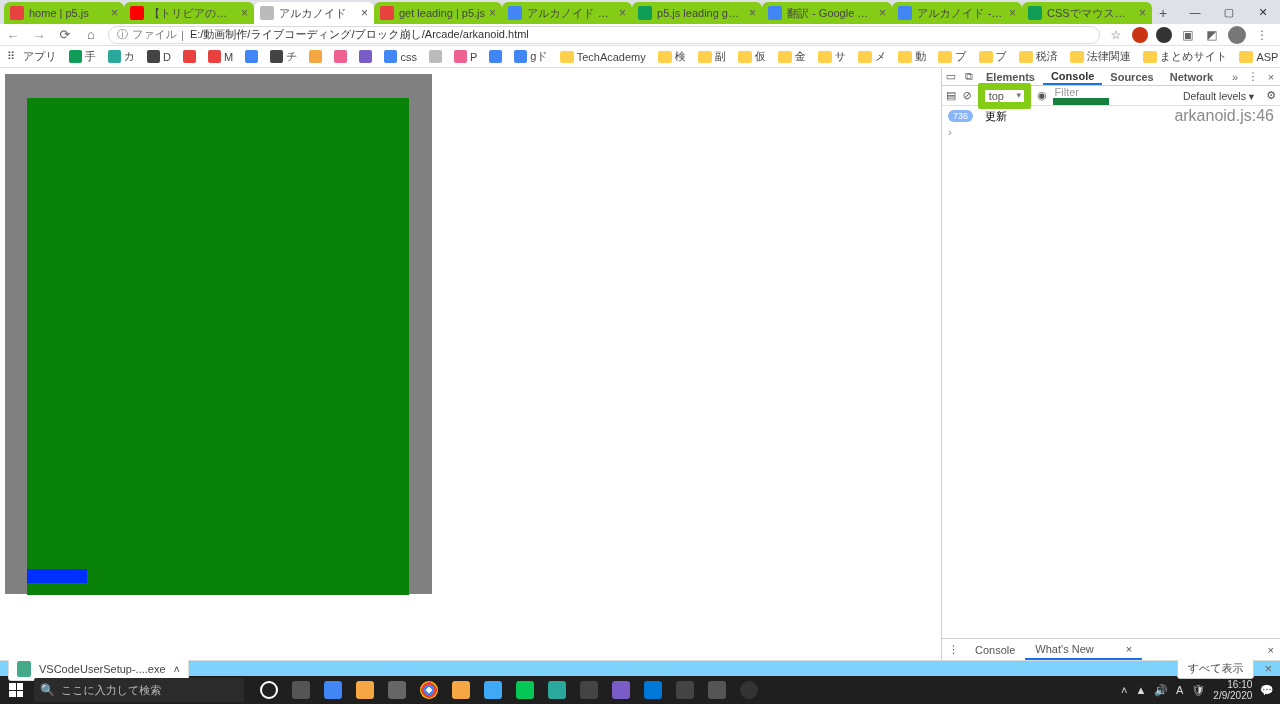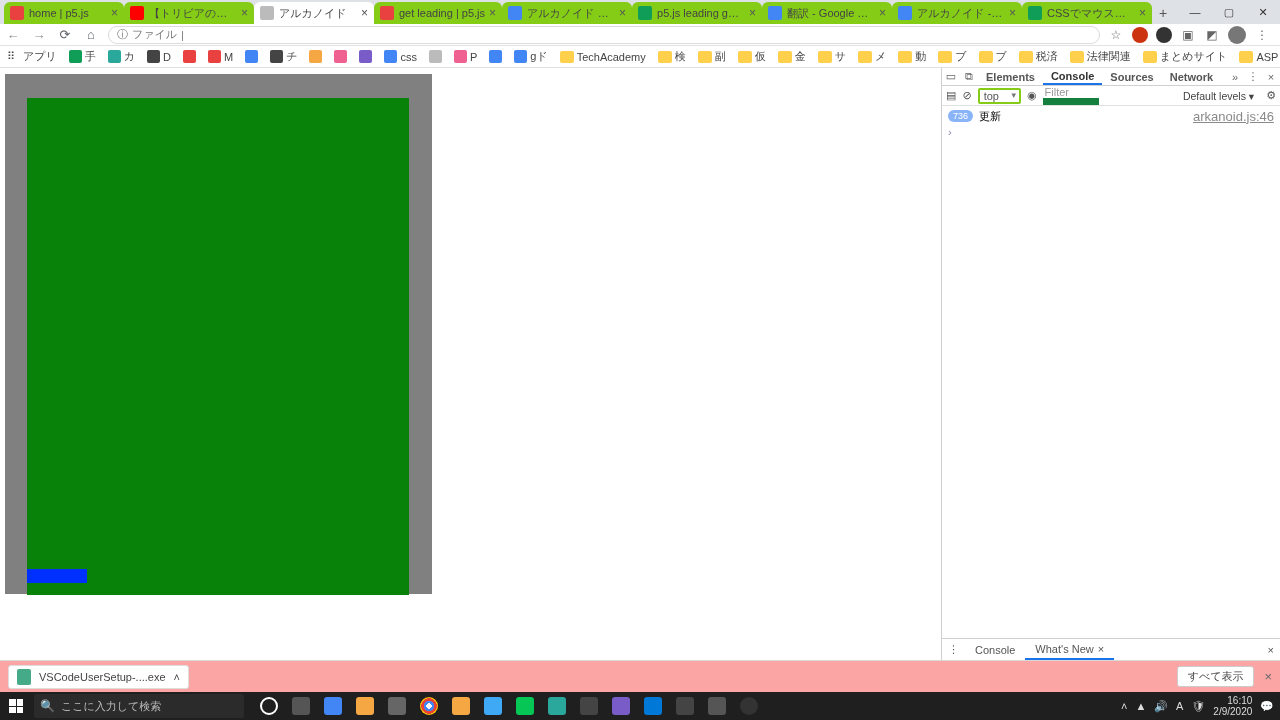--- a/index.html
+++ b/index.html
@@ -40,36 +40,36 @@
 .paddle { position:absolute; left:0px; top:471px; width:60px; height:14px; background:#0030ff; }
 
 
 .devtools { width:339px; border-left:1px solid #cfcfcf; display:flex; flex-direction:column; background:#fff; }
 .dt-tabs { height:18px; display:flex; align-items:center; border-bottom:1px solid #d0d0d0; font-size:11px; color:#555; }
 .dt-tabs .icn { width:18px; display:flex; justify-content:center; align-items:center; font-size:11px; color:#676767; }
 .dt-tabs .tb { padding:0 8px; height:100%; display:flex; align-items:center;font-weight:bold; }
 .dt-tabs .tb.active { border-bottom:2px solid #1a73e8; color:#333; }
 .dt-tabs .rest { margin-left:auto; display:flex; }
 .dt-tool { height:20px; display:flex; align-items:center; border-bottom:1px solid #e0e0e0; font-size:11px; color:#555; padding:0 4px; gap:6px; }
-.dt-tool .ctx { border:2px solid #84cc16; border-radius:2px; padding:0 20px 0 4px; font-size:11px; position:relative; }
+.dt-tool .ctx { border:7px solid #84cc16; border-radius:2px; padding:0 20px 0 4px; font-size:11px; position:relative; }
 .dt-tool .ctx:after { content:"▾"; position:absolute; right:3px; top:0; font-size:9px; color:#777; }
 .dt-tool .filter { border-bottom:7px solid #15803d; color:#999; padding:0 2px; width:56px; }
 .dt-tool .levels { margin-left:auto; font-size:10.5px; color:#444; }
 .dt-body { flex:1; padding:2px 6px; font-size:11px; }
-.logline { display:flex; align-items:center; gap:6px; height:16px; }
+.logline { display:flex; align-items:center; gap:12px; height:16px; }
 .badge { background:#8ab4f8; color:#fff; border-radius:7px; font-size:9px; padding:0 5px; height:12px; display:flex; align-items:center; }
-.loglink { margin-left:auto; color:#8a8a8a; font-size:13px; text-decoration:underline; }
+.loglink { margin-left:auto; color:#8a8a8a; font-size:16px; }
 .prompt { color:#88a; font-size:11px; margin-top:2px; }
 .dt-drawer { border-top:1px solid #d0d0d0; height:22px; display:flex; align-items:center; font-size:11px; color:#555; }
 .dt-drawer .tb { padding:0 10px; height:100%; display:flex; align-items:center; }
-.dt-drawer .tb.active { border-bottom:2px solid #1a73e8; }
+.dt-drawer .tb.active { border-bottom:2px solid #1a73e8;gap:28px; }
 .dt-drawer .close { margin-left:auto; padding:0 6px; }
 
 
-.dlshelf { height:32px; border-top:1px solid #d9d9d9; background:#fca5a5; display:flex; align-items:center; padding:0 8px; font-size:11px; color:#444; }
+.dlshelf { height:16px; border-top:1px solid #d9d9d9; background:#7dd3fc; display:flex; align-items:center; padding:0 8px; font-size:11px; color:#444; }
 .dlitem { display:flex; align-items:center; gap:8px; border:1px solid #ddd; border-radius:3px; height:24px; padding:0 8px; background:#fff; }
 .dlitem .ficon { width:14px; height:16px; background:#4a8; border-radius:2px; }
 .showall { margin-left:auto; border:1px solid #ccc; border-radius:3px; padding:2px 10px; background:#fff; }
 .dlclose { margin-left:10px; font-size:13px; color:#666; }
 
 
 .taskbar { height:28px; background:#1f1f1f; display:flex; align-items:center; color:#fff; font-size:11px; }
 .start { width:32px; height:28px; display:flex; align-items:center; justify-content:center; }
 .winlogo { width:14px; height:14px; display:grid; grid-template-columns:1fr 1fr; grid-template-rows:1fr 1fr; gap:1px; }
 .winlogo div { background:#fff; }
@@ -143,20 +143,21 @@
   </div>
 </div>
 
 <div class="addrbar">
   <div class="navbtn">←</div>
   <div class="navbtn">→</div>
   <div class="navbtn active">⟳</div>
   <div class="navbtn active">⌂</div>
   <div class="omnibox">
     <span class="proto">ⓘ <span>ファイル</span> |</span>
+    <span>E:/動画制作/ライブコーディング/ブロック崩し/Arcade/arkanoid.html</span>
   </div>
   <div class="addricons">
     <span class="ic">☆</span>
     <span class="ic" style="background:#c31;border-radius:50%;"></span>
     <span class="ic" style="background:#333;border-radius:50%;"></span>
     <span class="ic">▣</span>
     <span class="ic">◩</span>
     <span class="avatar"></span>
     <span class="ic">⋮</span>
   </div>

